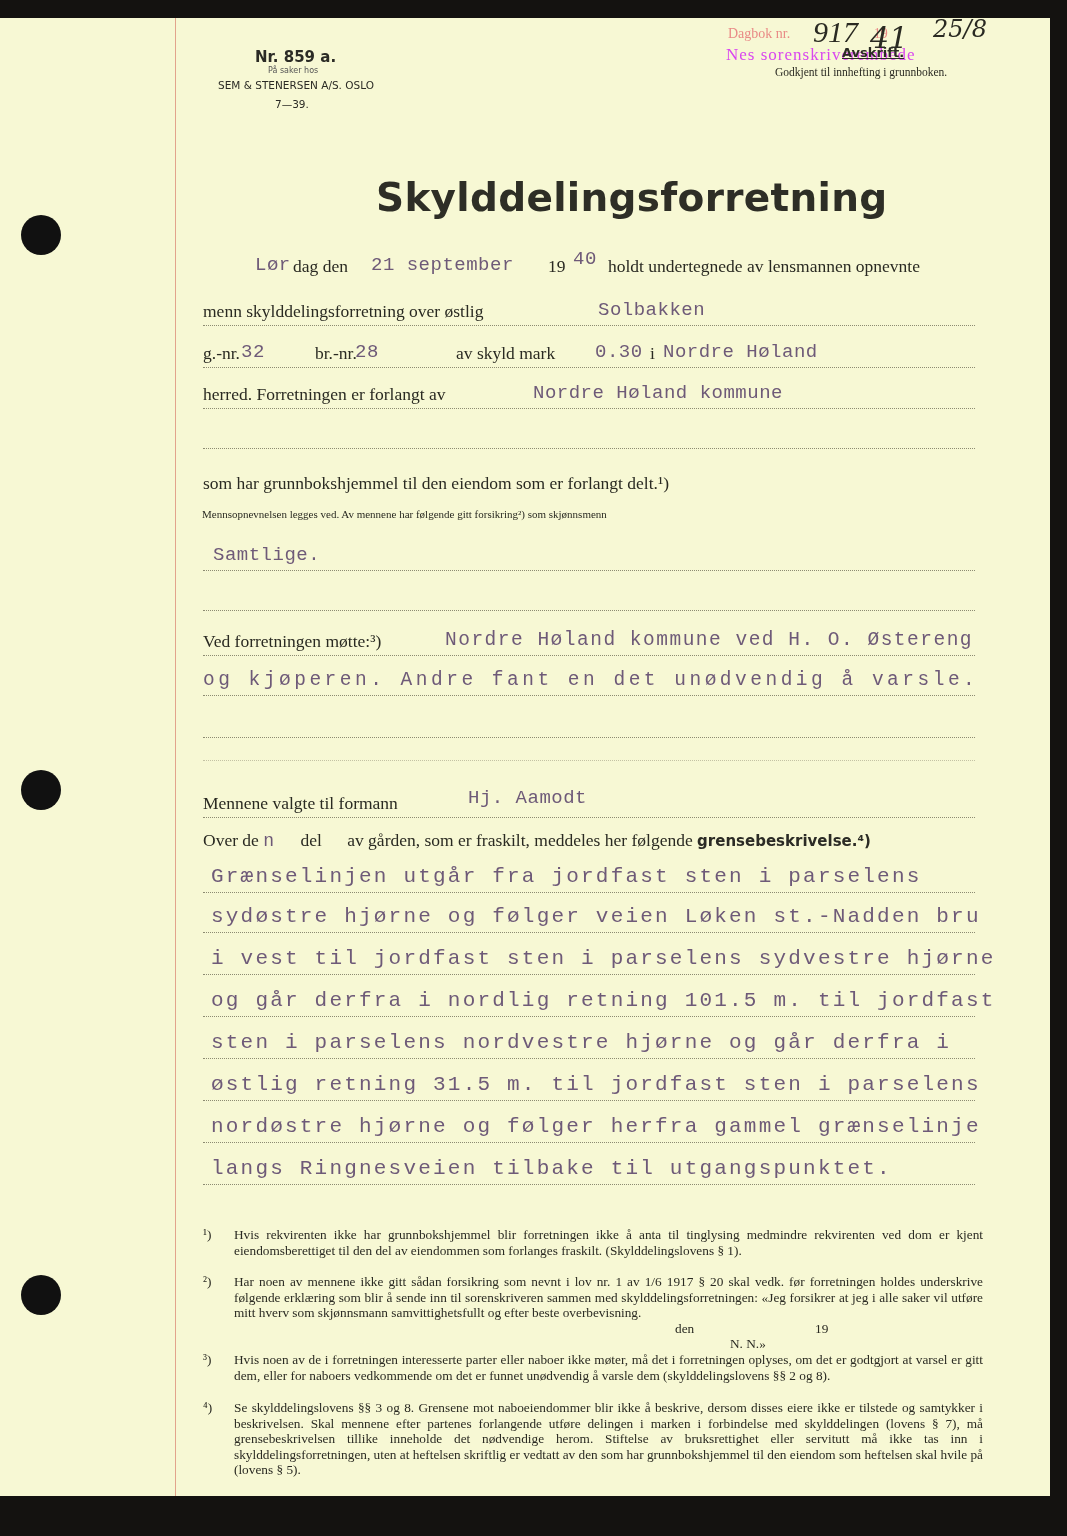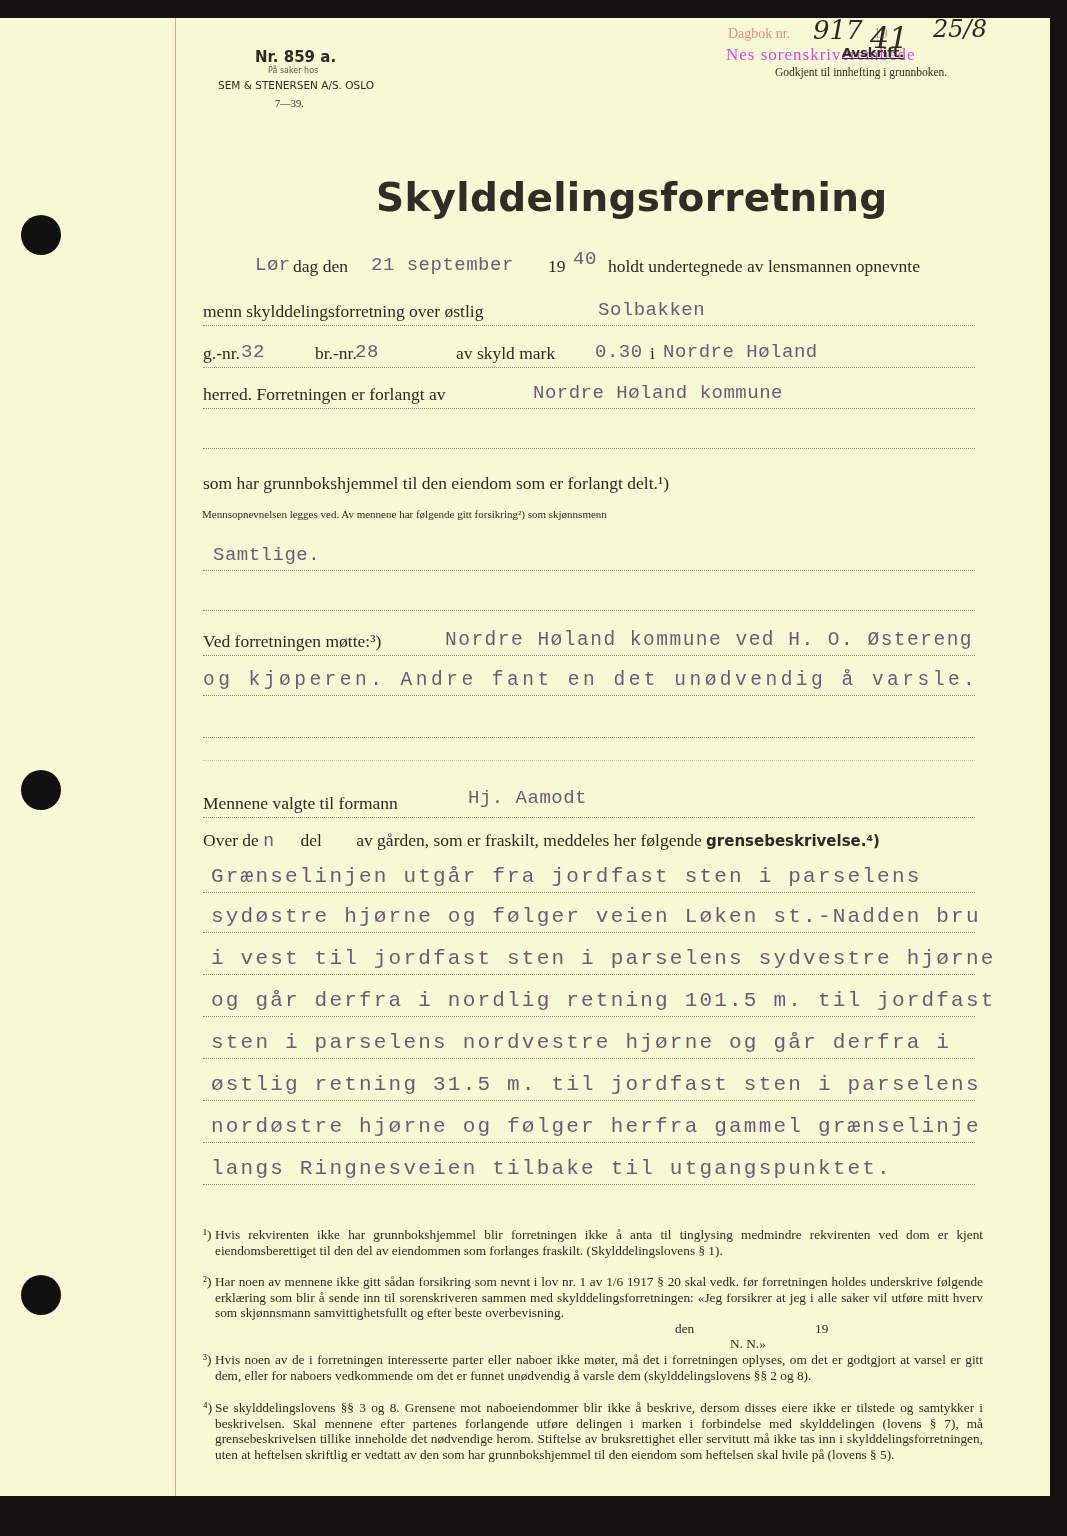--- a/index.html
+++ b/index.html
@@ -7,37 +7,37 @@
   .page { position:absolute; left:0; top:18px; width:1050px; height:1478px; background:#f7f8d4; }
   .margin-line { position:absolute; left:175px; top:0; width:1px; height:1478px; background:#e2a48c; }
   .hole { position:absolute; left:21px; width:40px; height:40px; border-radius:50%; background:#111; }
   .serif { font-family:"Liberation Serif","DejaVu Serif",serif; color:#2a2a22; }
   .sans { font-family:"DejaVu Sans","Liberation Sans",sans-serif; color:#2b2b25; }
   .mono { font-family:"Liberation Mono","DejaVu Sans Mono",monospace; color:#6e5a78; }
   .abs { position:absolute; white-space:nowrap; }
   .printer-nr { left:255px; top:48px; font-size:15px; font-weight:bold; }
   .printer-small { left:268px; top:66px; font-size:8px; color:#555; }
   .printer-name { left:218px; top:79px; font-size:10.5px; }
-  .printer-date { left:275px; top:98px; font-size:10.5px;font-family:Liberation Serif, serif; }
+  .printer-date { left:275px; top:98px; font-size:10.5px; }
   .stamp-red1 { left:728px; top:26px; font-size:14px; color:#e98a86; font-family:"Liberation Serif",serif; }
   .stamp-red2 { left:726px; top:45px; font-size:17px; color:#d946ef; font-family:"Liberation Serif",serif; letter-spacing:1px; }
   .hand { font-family:"DejaVu Serif",serif; font-style:italic; color:#2a2a22; }
-  .hand1 { left:813px; top:15px; font-size:26px; }
+  .hand1 { left:813px; top:15px; font-size:30px;font-family:Liberation Serif, serif; }
   .hand2 { left:870px; top:20px; font-size:30px; }
   .hand3 { left:933px; top:15px; font-size:24px; }
   .avskrift { left:842px; top:45px; font-size:13px; font-weight:bold; text-decoration:underline; }
   .godkjent { left:775px; top:66px; font-size:11.5px; }
   .title { left:376px; top:175px; font-size:39px; font-weight:bold; letter-spacing:0.3px; color:#2e2e26; }
   .row { position:absolute; left:203px; width:772px; height:30px; border-bottom:1px dotted #8d8b72; }
   .lbl { position:absolute; bottom:3px; font-family:"Liberation Serif",serif; font-size:17.5px; color:#2a2a22; white-space:nowrap; }
   .val { position:absolute; bottom:4px; font-family:"Liberation Mono",monospace; font-size:19px; color:#6e5a78; white-space:nowrap; letter-spacing:0.5px;text-align:center; }
   .big { font-size:21px; letter-spacing:2.2px; }
   .fn { position:absolute; left:203px; width:780px; font-family:"Liberation Serif",serif; font-size:13.3px; line-height:15.6px; color:#2a2a22; }
   .fn .num { position:absolute; left:0; }
-  .fn .txt { margin-left:12px; text-align:justify; }
+  .fn .txt { margin-left:31px; text-align:justify; }
 </style>
 </head>
 <body>
 
 <div class="page">
   <div class="margin-line"></div>
   <div class="hole" style="top:197px"></div>
   <div class="hole" style="top:752px"></div>
   <div class="hole" style="top:1257px"></div>
 </div>
@@ -111,21 +111,21 @@
 
 <div class="row" style="top:787px">
   <span class="lbl" style="left:0">Mennene valgte til formann</span>
   <span class="val" style="left:265px;bottom:8px">Hj. Aamodt</span>
 </div>
 
 <div class="abs serif" style="left:203px;top:830px;font-size:17.5px">
   <span>Over de</span>
   <span class="mono" style="font-size:18px">n</span>
   <span style="margin-left:22px">del</span>
-  <span style="margin-left:30px">av gården, som er fraskilt, meddeles her følgende</span>
+  <span style="margin-left:21px">av gården, som er fraskilt, meddeles her følgende</span>
   <b class="sans" style="font-size:15px">grensebeskrivelse.⁴)</b>
 </div>
 
 <div class="row" style="top:862px">
     <span class="val big" style="left:8px">Grænselinjen utgår fra jordfast sten i parselens</span>
   </div>
 <div class="row" style="top:902px">
     <span class="val big" style="left:8px">sydøstre hjørne og følger veien Løken st.-Nadden bru</span>
   </div>
 <div class="row" style="top:944px">

